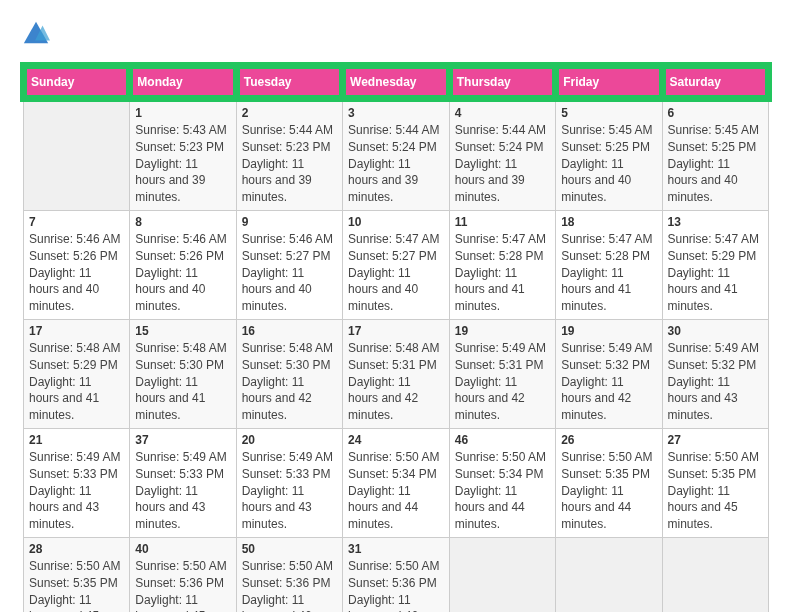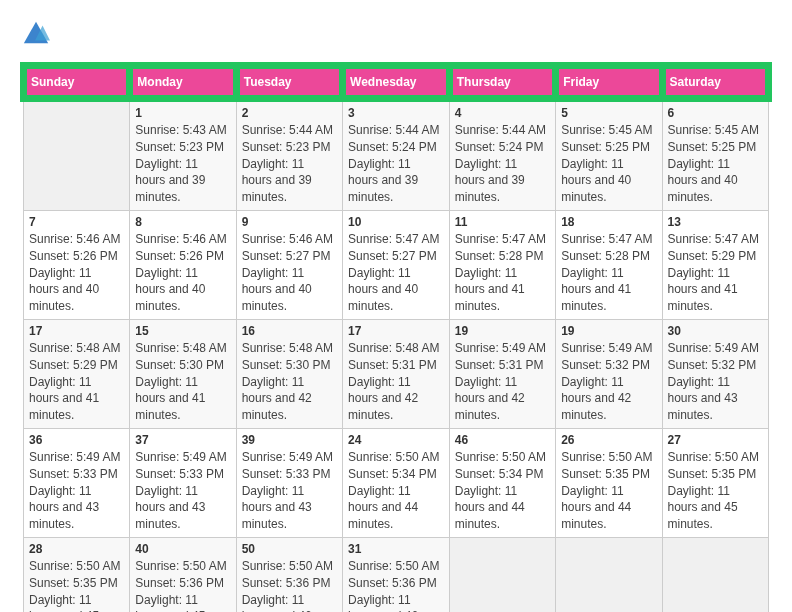--- a/index.html
+++ b/index.html
@@ -204,29 +204,29 @@
           <span class="day-number">19</span>
           <div class="day-info">Sunrise: 5:49 AM<br>Sunset: 5:32 PM<br>Daylight: 11 hours and 42 minutes.</div>
         </td>
         <td>
           <span class="day-number">30</span>
           <div class="day-info">Sunrise: 5:49 AM<br>Sunset: 5:32 PM<br>Daylight: 11 hours and 43 minutes.</div>
         </td>
       </tr>
       <tr>
         <td>
-          <span class="day-number">36</span>
+          <span class="day-number">21</span>
           <div class="day-info">Sunrise: 5:49 AM<br>Sunset: 5:33 PM<br>Daylight: 11 hours and 43 minutes.</div>
         </td>
         <td>
           <span class="day-number">37</span>
           <div class="day-info">Sunrise: 5:49 AM<br>Sunset: 5:33 PM<br>Daylight: 11 hours and 43 minutes.</div>
         </td>
         <td>
-          <span class="day-number">39</span>
+          <span class="day-number">20</span>
           <div class="day-info">Sunrise: 5:49 AM<br>Sunset: 5:33 PM<br>Daylight: 11 hours and 43 minutes.</div>
         </td>
         <td>
           <span class="day-number">24</span>
           <div class="day-info">Sunrise: 5:50 AM<br>Sunset: 5:34 PM<br>Daylight: 11 hours and 44 minutes.</div>
         </td>
         <td>
           <span class="day-number">46</span>
           <div class="day-info">Sunrise: 5:50 AM<br>Sunset: 5:34 PM<br>Daylight: 11 hours and 44 minutes.</div>
         </td>

